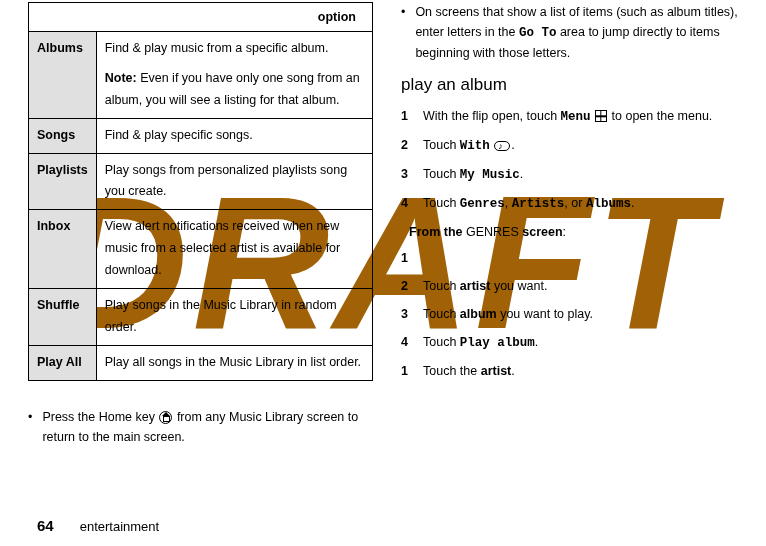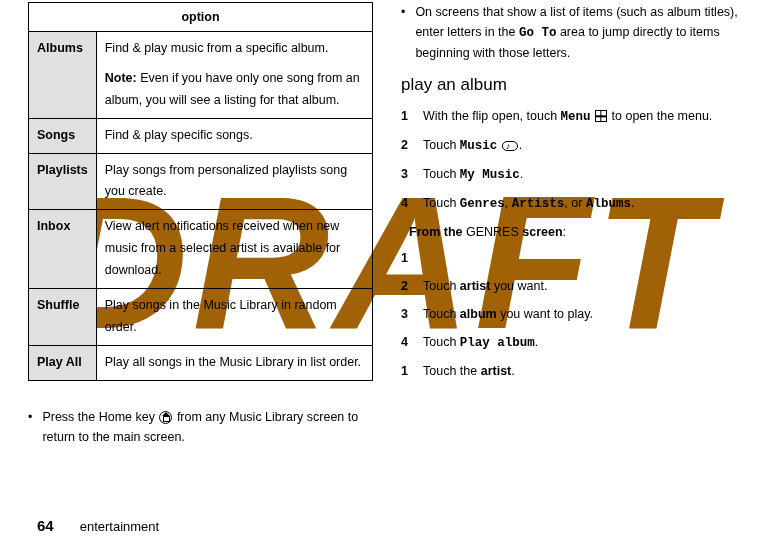--- a/index.html
+++ b/index.html
@@ -33,23 +33,23 @@
     display: flex;
     gap: 28px;
   }
   .col { flex: 1; }
   table {
     border-collapse: collapse;
     width: 100%;
     font-size: 12.5px;
   }
   th {
-    text-align: center;
-    font-weight: bold;
-    padding: 4px 7px;
+    text-align: right;
+    font-weight: bold;
+    padding: 4px 16px;
     border: 1px solid #000;
     background: #fff;
   }
   td {
     border: 1px solid #000;
     padding: 6px 8px;
     vertical-align: top;
     line-height: 1.75;
   }
   td.lbl {
@@ -206,21 +206,21 @@
 
     <h2 class="sec">play an album</h2>
 
     <ol class="steps">
       <li>
           <span class="num">1</span>
           <span><span>With the flip open, touch </span><span class="condb">Menu</span> <span class="icon-box"></span><span> to open the menu.</span></span>
         </li>
       <li>
           <span class="num">2</span>
-          <span><span>Touch </span><span class="condb">Music</span> <span class="icon-music"></span><span>.</span></span>
+          <span><span>Touch </span><span class="condb">With</span> <span class="icon-music"></span><span>.</span></span>
         </li>
       <li>
           <span class="num">3</span>
           <span><span>Touch </span><span class="condb">My Music</span><span>.</span></span>
         </li>
       <li>
           <span class="num">4</span>
           <span><span>Touch </span><span class="condb">Genres</span><span>, </span><span class="condb">Artists</span><span>, or </span><span class="condb">Albums</span><span>.</span></span>
         </li>
     </ol>

